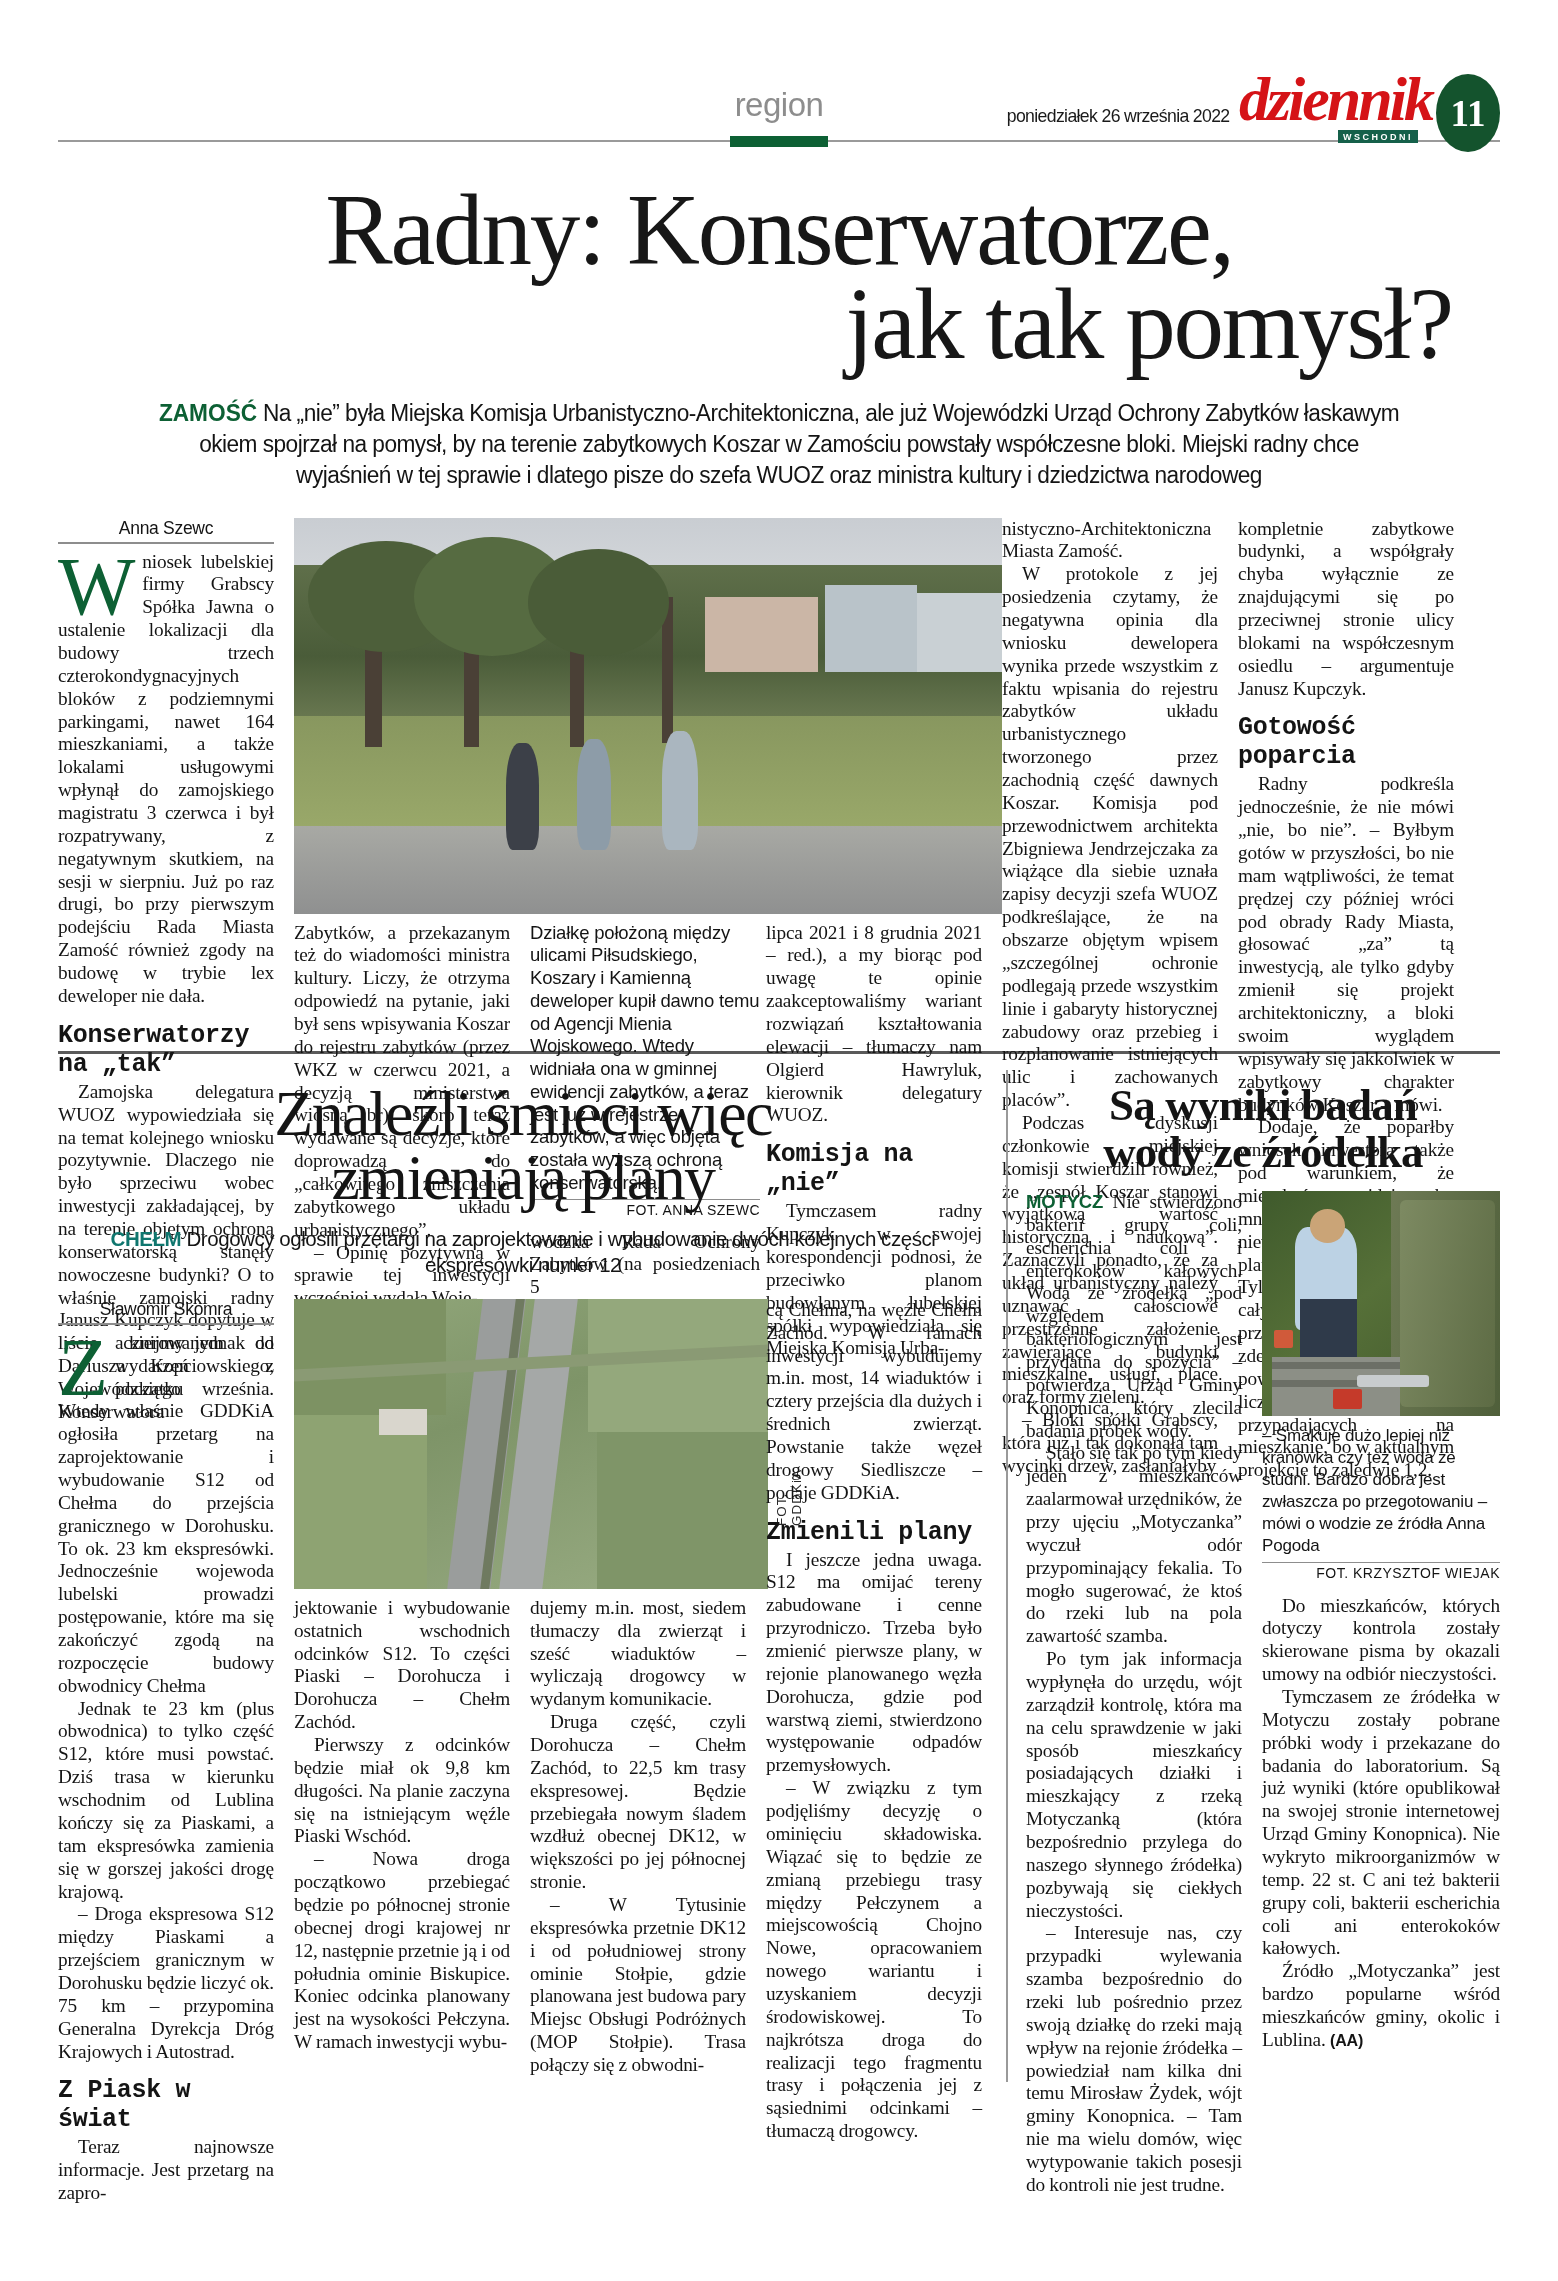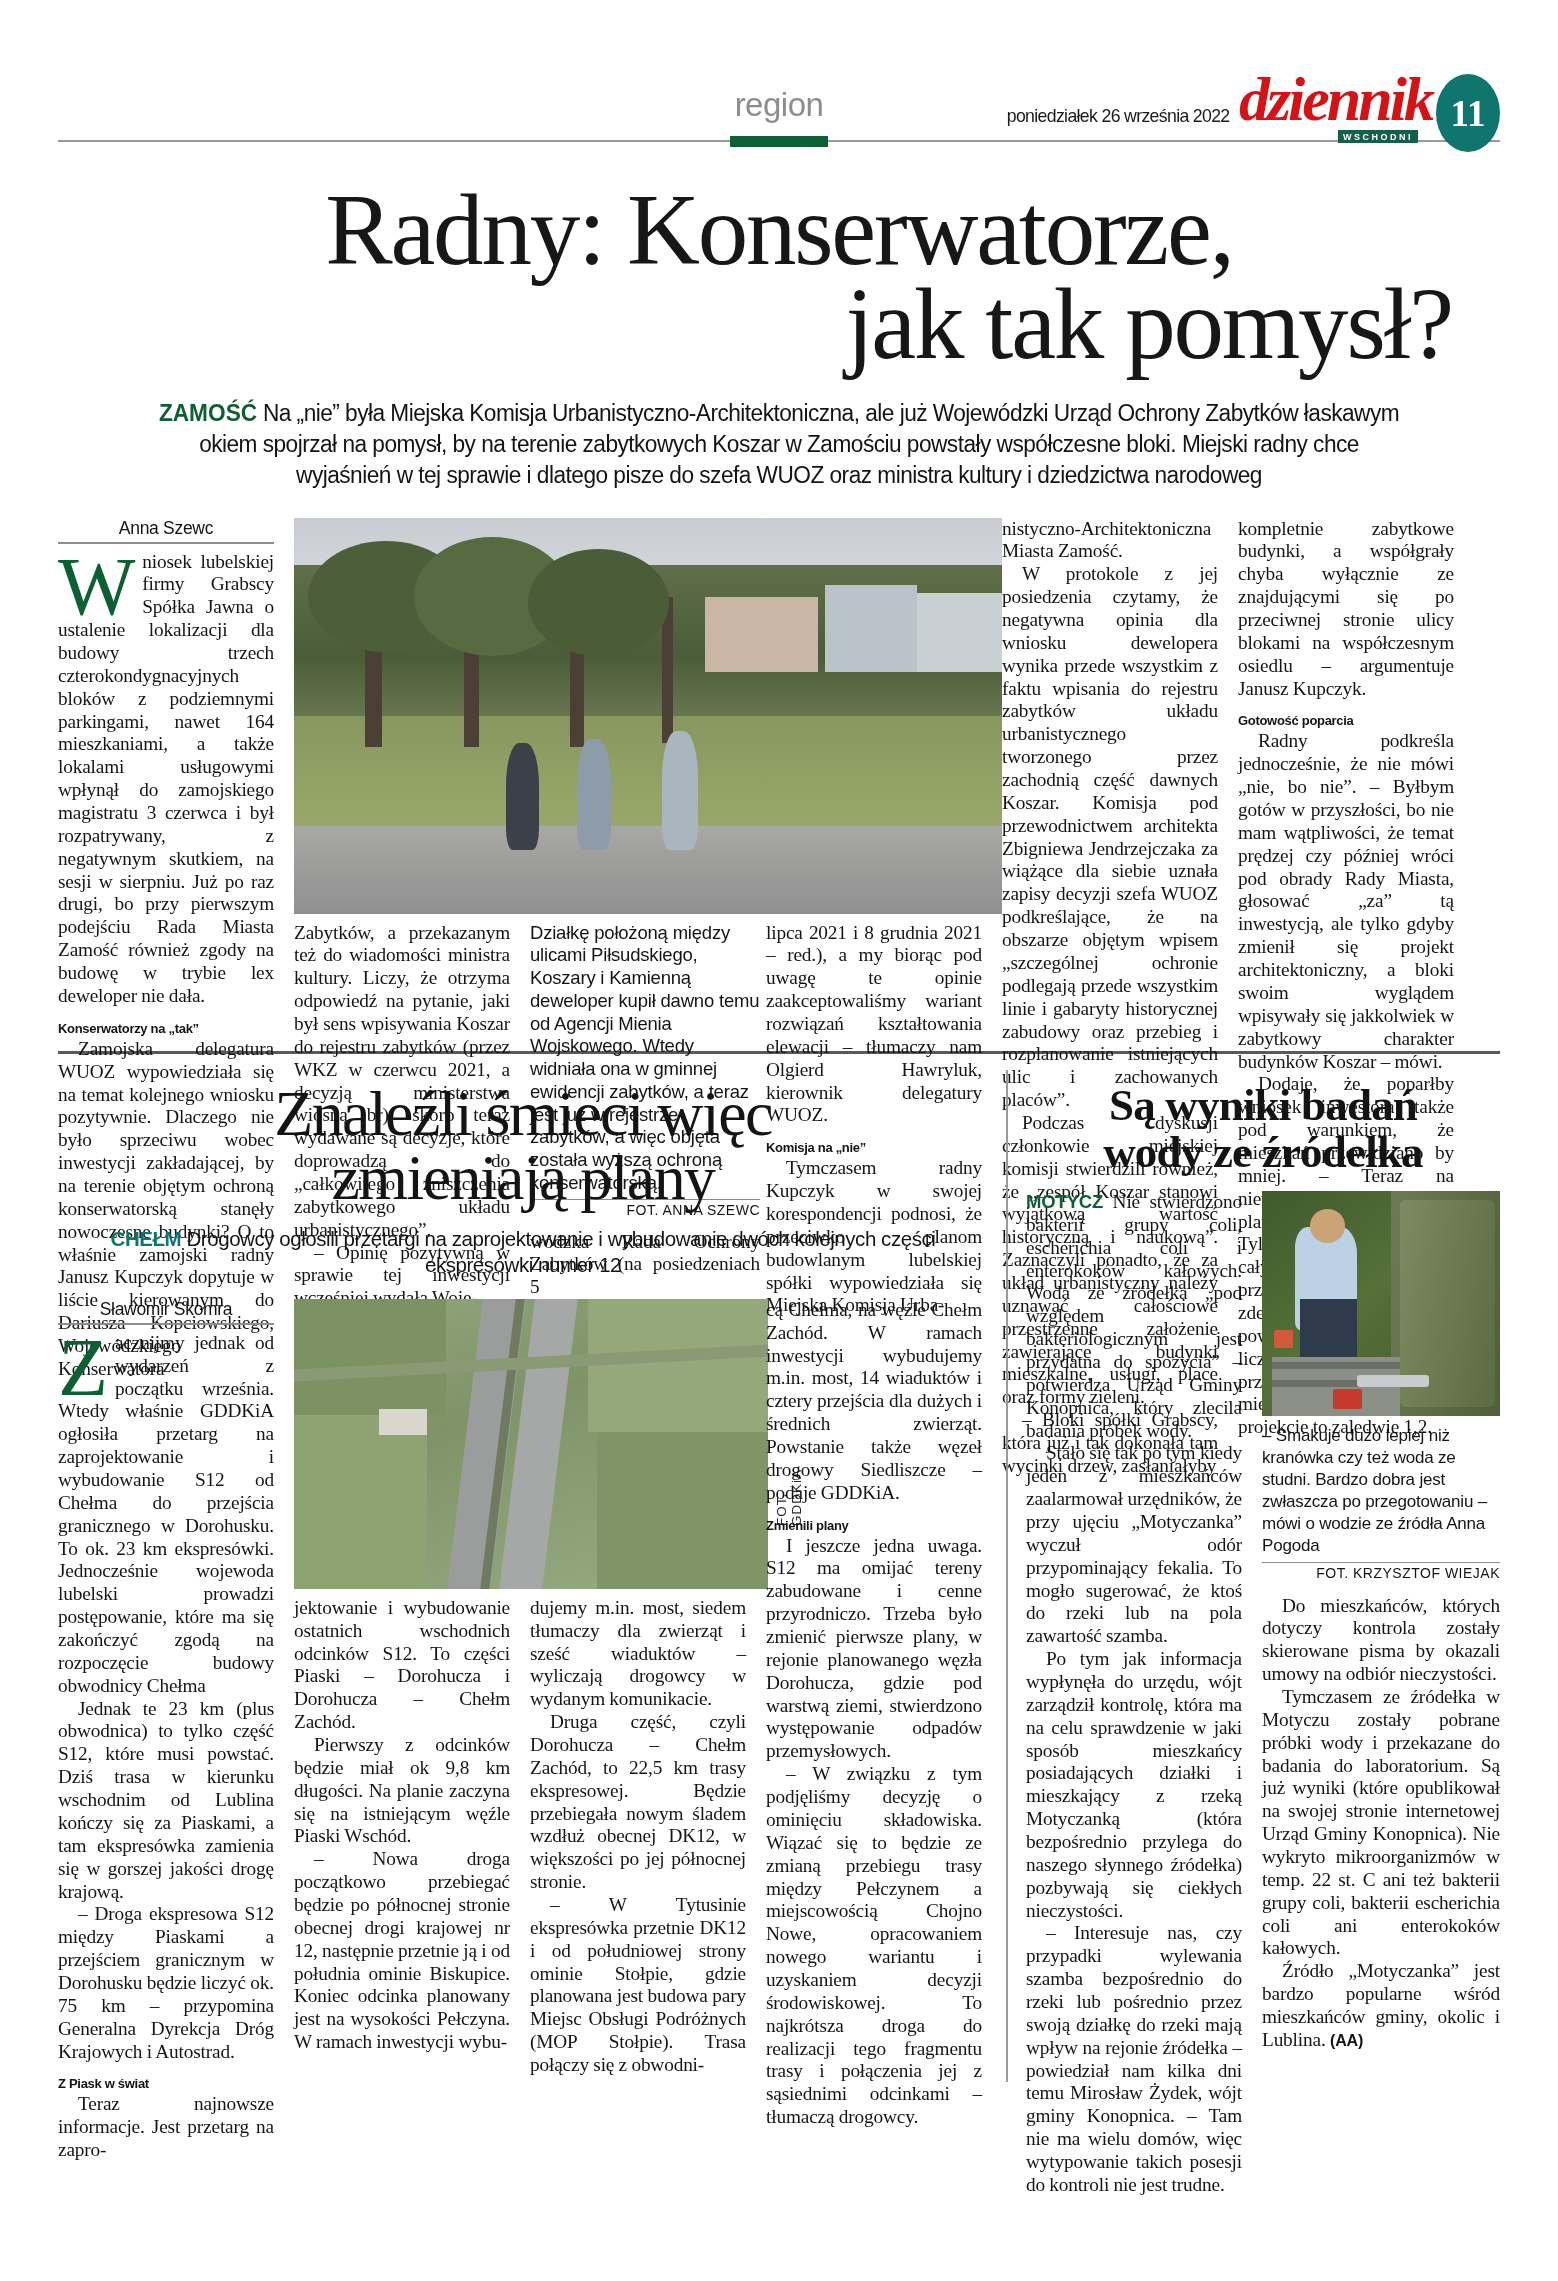--- a/index.html
+++ b/index.html
@@ -42,21 +42,21 @@
   .mh-logo-sub {
     position:absolute; right:82px; top:52px;
     background:#15604a; color:#ffffff;
     font-family:"Liberation Sans", sans-serif;
     font-size:9px; letter-spacing:2.5px; font-weight:bold;
     padding:2px 5px 1px 5px;
   }
   .mh-pageno {
     position:absolute; right:0px; top:-4px;
     width:64px; height:78px; border-radius:50%;
-    background:#0f766e; color:#fff;
+    background:#14532d; color:#fff;
     font-family:"Liberation Serif", serif;
     font-size:37px; font-weight:bold;
     display:flex; align-items:center; justify-content:center;
   }
 
   
   .headline {
     text-align:right;
     font-family:"Liberation Serif", serif;
     font-size:101px; line-height:0.93;
@@ -95,22 +95,22 @@
   p.body {
     font-family:"Liberation Serif", serif;
     font-size:19.3px; line-height:1.185;
     text-align:justify;
     margin:0; hyphens:auto;
     letter-spacing:-0.15px;
     word-spacing:-0.3px;
   }
   p.body + p.body { text-indent:20px; }
   .subhead {
-    font-family:Liberation Sans, sans-serif;
-    font-weight:bold; font-size:13px;
+    font-family:Liberation Mono, monospace;
+    font-weight:bold; font-size:25px;
     margin:13px 0 2px 0; letter-spacing:-0.3px;
   }
   .dropcap::first-letter {
     float:left; font-size:82px; line-height:0.78;
     font-family:"Liberation Serif", serif;
     color:#0d6034; padding:4px 7px 0 0; font-weight:normal;
   }
 
   
   .photo1 {

